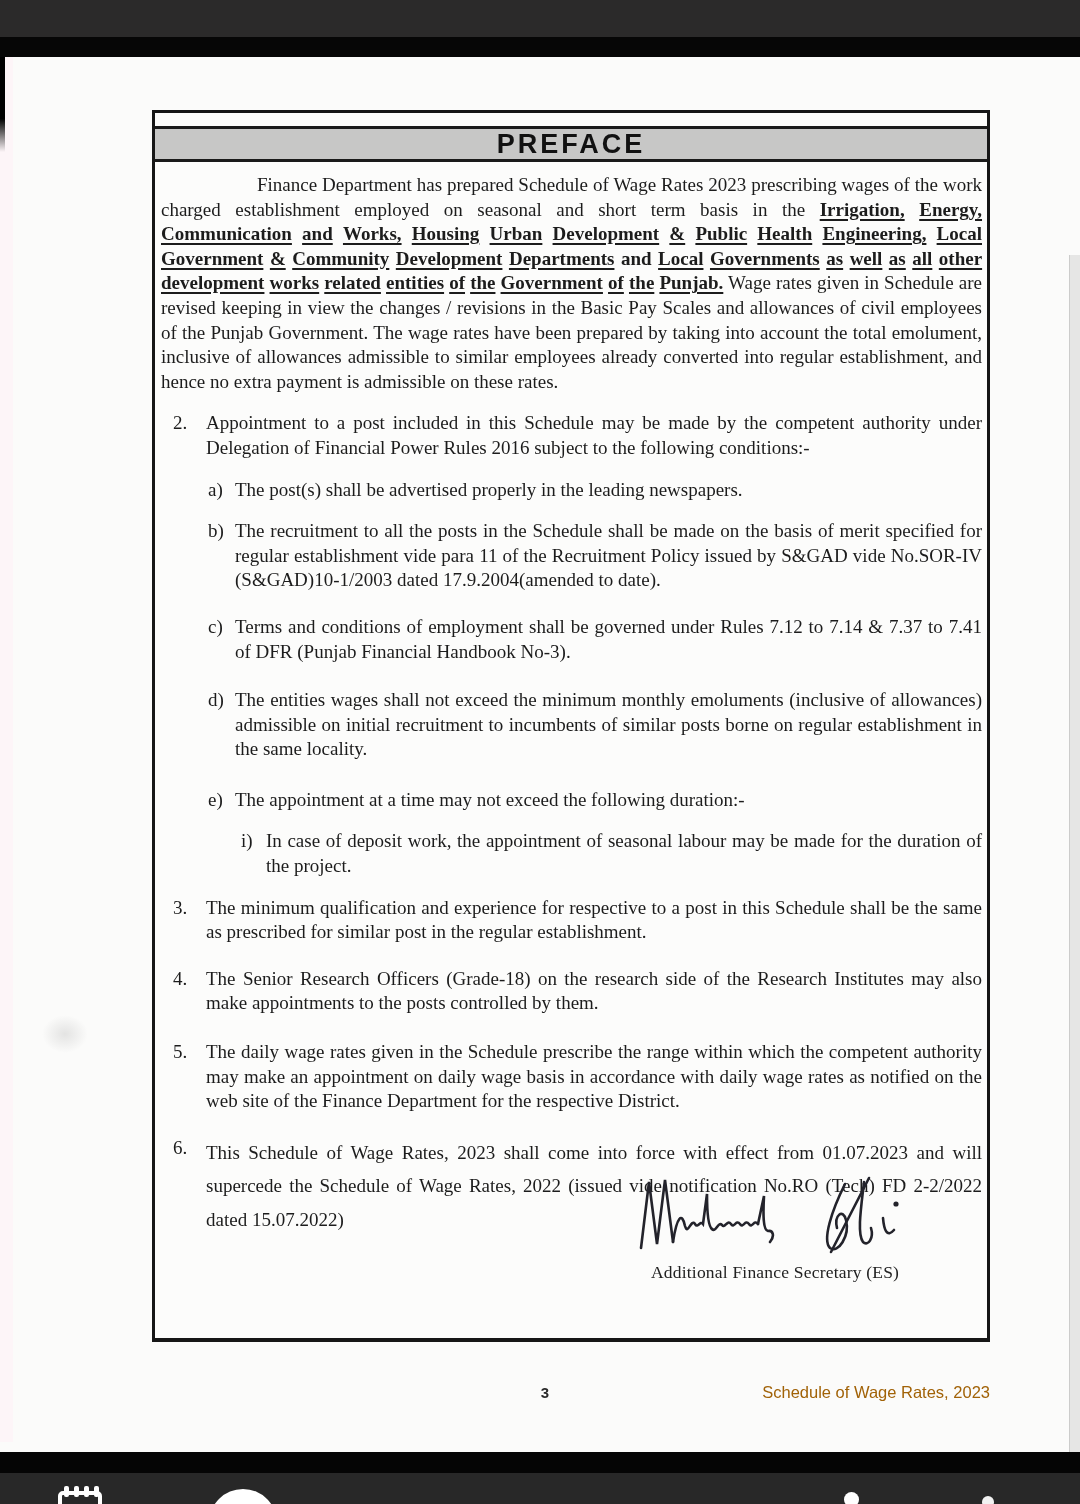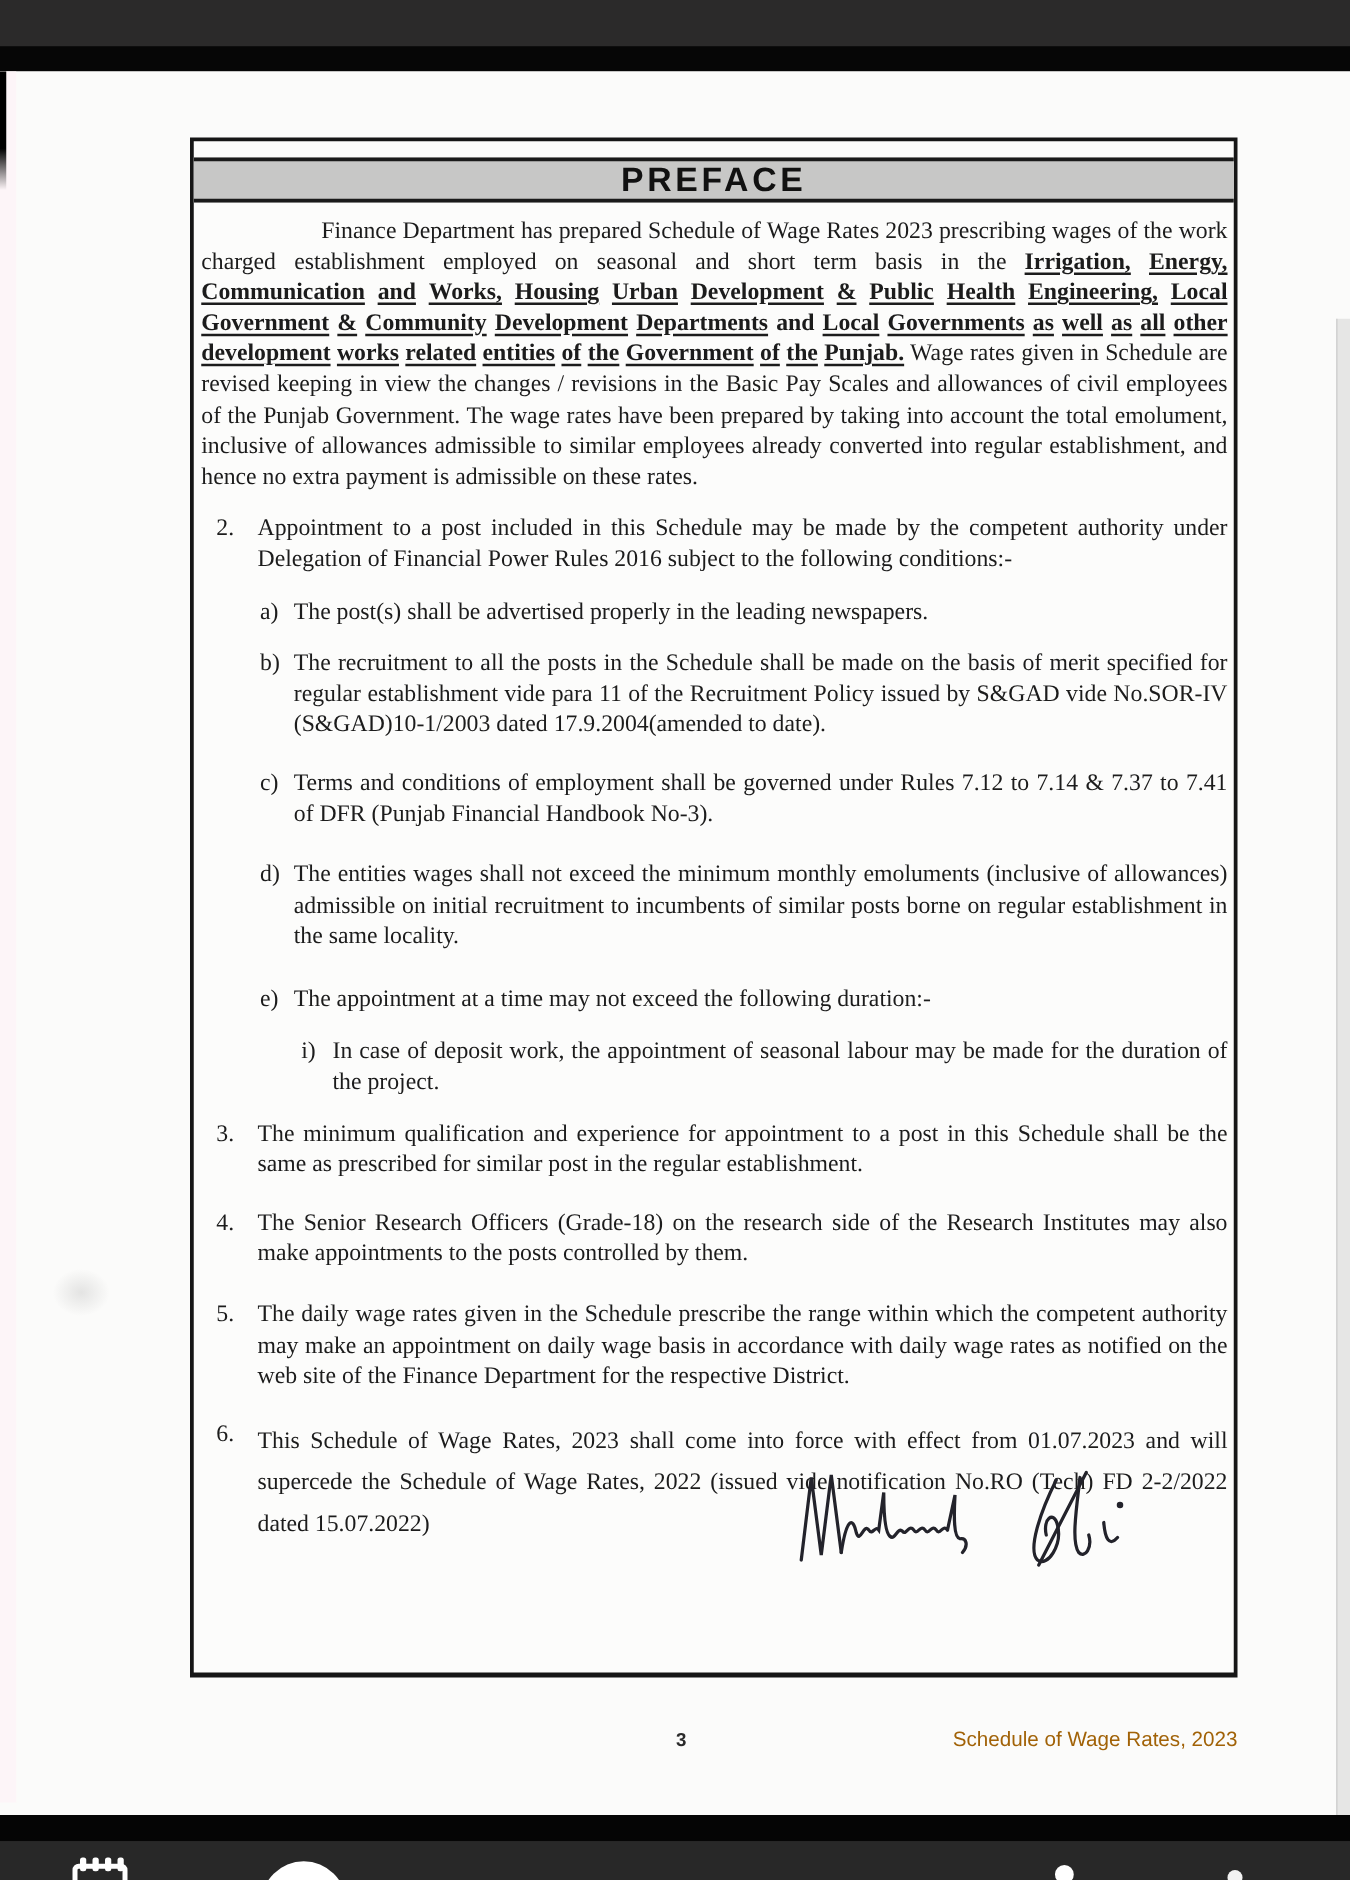--- a/index.html
+++ b/index.html
@@ -121,21 +121,21 @@
         <div class="row lvl2 row-e">
           <span class="num">e)</span>
           <span class="txt">The appointment at a time may not exceed the following duration:-</span>
         </div>
         <div class="row lvl3">
           <span class="num">i)</span>
           <span class="txt">In case of deposit work, the appointment of seasonal labour may be made for the duration of the project.</span>
         </div>
         <div class="row lvl1">
           <span class="num">3.</span>
-          <span class="txt">The minimum  qualification and experience  for appointment to  a post  in this Schedule shall be the same as   prescribed  for similar  post in the regular establishment.</span>
+          <span class="txt">The minimum  qualification and experience  for respective to  a post  in this Schedule shall be the same as   prescribed  for similar  post in the regular establishment.</span>
         </div>
         <div class="row lvl1 row-c">
           <span class="num">4.</span>
           <span class="txt">The Senior Research Officers (Grade-18) on the research side of  the Research  Institutes may also make appointments to the posts controlled by them.</span>
         </div>
         <div class="row lvl1 row-d">
           <span class="num">5.</span>
           <span class="txt">The daily wage rates given in the Schedule prescribe the range within which the competent authority may make an appointment on daily wage basis in accordance with daily wage rates as notified on the web site of the Finance Department for the respective District.</span>
         </div>
         <div class="row lvl1 row-c item6">
@@ -151,20 +151,21 @@
             <path d="M40,74 C44,48 49,44 52,58 C55,68 58,50 62,56 C65,61 67,52 70,56 L74,26 C74,44 75,58 79,61"></path>
             <path d="M79,61 C83,65 85,53 89,57 C92,61 94,51 98,56 C101,61 103,51 107,56 C110,61 112,51 116,56 C119,61 121,51 125,56"></path>
             <path d="M125,56 L131,28 C130,46 130,62 135,63 C140,62 142,68 137,74"></path>
             <path d="M236,10 L198,84"></path>
             <path d="M212,16 C199,42 189,72 197,80 C205,86 217,68 213,52 C210,40 201,47 204,60"></path>
             <path d="M231,14 C228,40 224,66 230,74 C235,79 241,70 238,60"></path>
             <path d="M250,50 C251,62 254,70 261,62"></path>
             <circle cx="263" cy="36" r="2.6" fill="#23232b" stroke="none"></circle>
           </g>
         </svg>
+        <div class="sig-caption">Additional Finance Secretary (ES)</div>
       </div>
     </div>
 
     <div class="footer-page-num">3</div>
     <div class="footer-right">Schedule of Wage Rates, 2023</div>
   </div>
 
   <div class="bar-bot-black"></div>
   <div class="toolbar">
     <div class="icon-thumbs">

